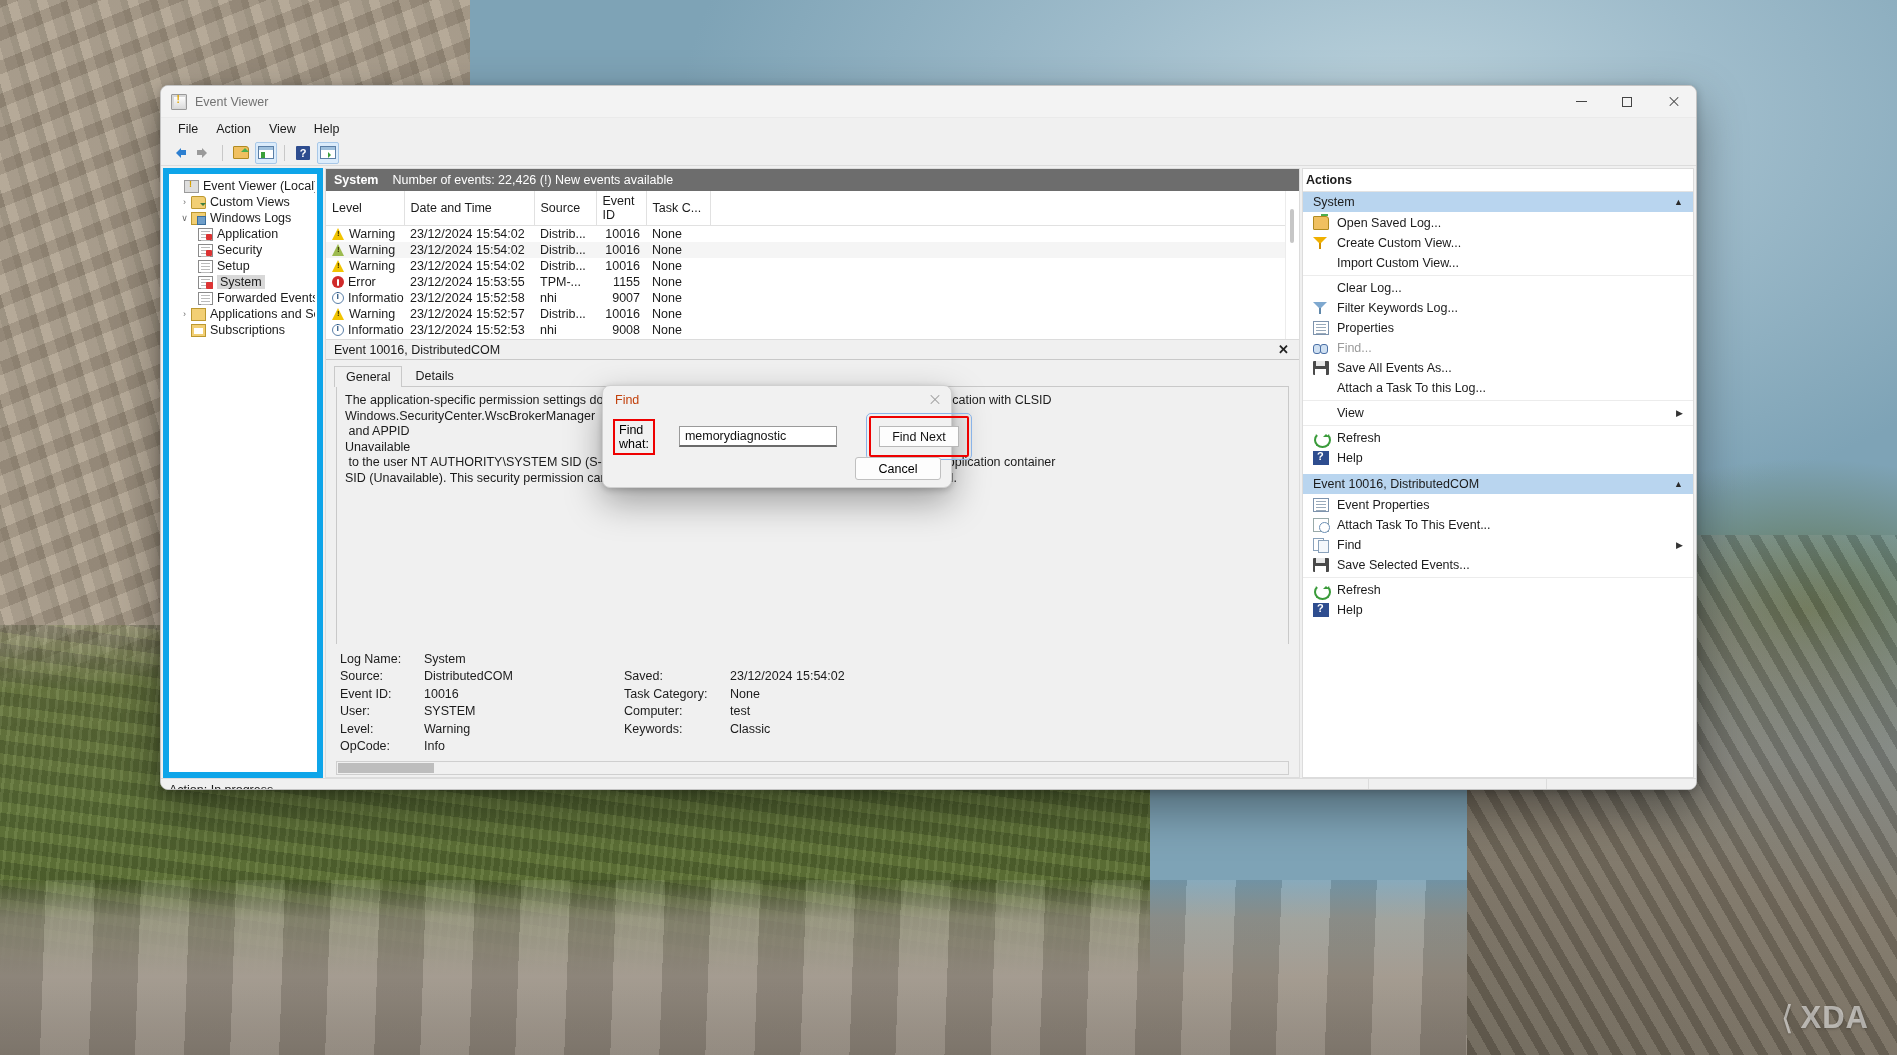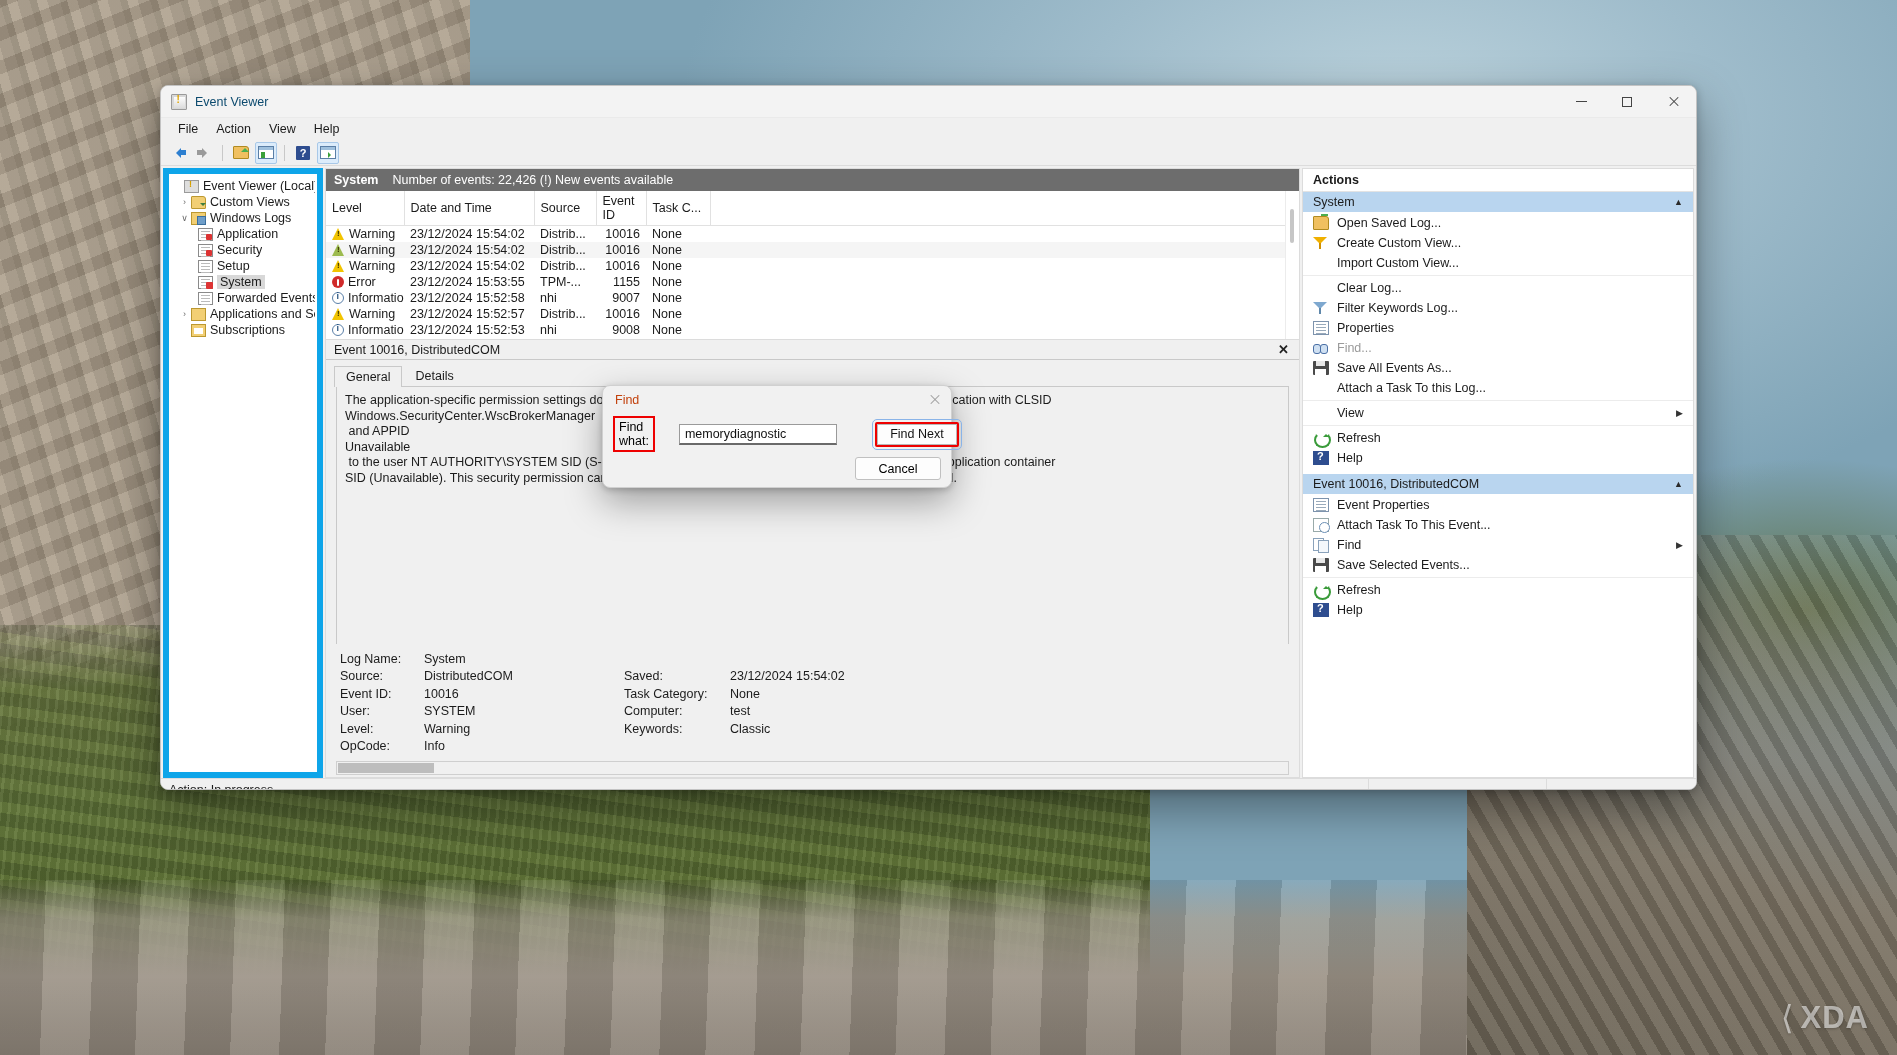--- a/index.html
+++ b/index.html
@@ -107,21 +107,21 @@
     background: #d8d8d8; border: 1px solid #9a9a9a; border-radius: 1px;
   }
   #titlebar .app-icon::before{
     content:""; position:absolute; left:2px; top:2px; width:11px; height:11px;
     background: linear-gradient(180deg,#fdfdfd,#dcdcdc);
   }
   #titlebar .app-icon::after{
     content:"!"; position:absolute; left:4.5px; top:-0.5px;
     font-size:10px; font-weight:bold; color:#e0a500;
   }
-  #titlebar .title { font-size: 12.5px; color: #0c4a6e; }
+  #titlebar .title { font-size: 12.5px; color: #737373; }
   #wincontrols { margin-left:auto; display:flex; height:32px; }
   #wincontrols .wbtn {
     width: 46px; height: 32px; display:flex; align-items:center; justify-content:center;
     color:#444; font-size: 12px;
   }
   .glyph-min { width:11px; height:1px; background:#444; }
   .glyph-max { width:10px; height:10px; border:1px solid #444; }
   .glyph-close { position:relative; width:11px; height:11px; }
   .glyph-close::before, .glyph-close::after{
     content:""; position:absolute; left:0; top:5px; width:12px; height:1px; background:#444;
@@ -233,21 +233,21 @@
   #meta .k1 { width: 84px; } #meta .v1 { width: 200px; }
   #meta .k2 { width: 106px; } #meta .v2 { flex:1; }
   #meta-scroll { height: 14px; margin: 2px 10px 2px 10px; background:#f0f0f0; border:1px solid #cfcfcf; position:relative; }
   #meta-scroll .thumb { position:absolute; left:1px; top:1px; width:96px; height:10px; background:#bdbdbd; }
 
   
   #actions {
     width: 392px; background:#fff; border:1px solid #dcdcdc;
     display:flex; flex-direction:column; font-size:12.5px; overflow:hidden;
   }
-  #actions .pane-title { padding: 4px 10px; font-weight:bold; border-bottom:1px solid #e3e3e3; }
+  #actions .pane-title { padding: 4px 3px; font-weight:bold; border-bottom:1px solid #e3e3e3; }
   .act-group-header {
     display:flex; align-items:center; padding: 3px 10px;
     background:#b9d5ef; border-bottom:1px solid #fff;
   }
   .act-group-header .caret { margin-left:auto; font-size:9px; color:#2a2a2a; }
   .act-item { display:flex; align-items:center; height:20px; padding: 0 10px; gap:8px; }
   .act-item .aicon { width:16px; height:14px; flex:none; position:relative; }
   .act-item.disabled { color:#9a9a9a; }
   .act-item .submenu { margin-left:auto; font-size:9px; color:#333; }
   .act-sep { height:1px; background:#ececec; margin: 2px 0; }
@@ -305,21 +305,21 @@
   #find-row { display:flex; align-items:center; gap:24px; }
   #find-label {
     padding: 2px 4px; border: 2px solid #ee0000; background: transparent; font-size:12.5px;
   }
   #find-input {
     width: 158px; height: 21px; background:#fff; border:1px solid #9a9a9a;
     border-bottom: 2px solid #6a6a6a;
     padding: 0 5px; font-size:12.5px; font-family:"Liberation Sans", sans-serif; color:#111;
   }
   #find-next-wrap {
-    border: 2px solid #ee0000; padding:0; margin-left: 14px;
+    border: 2px solid #ee0000; padding:8px; margin-left: 8px;
     outline: 1px solid #8ab4e8; outline-offset: 2px; border-radius: 2px;
   }
   #find-next {
     width: 80px; height: 21px; background:#fdfdfd; border:1px solid #b8b8b8;
     font-size:12.5px; font-family:"Liberation Sans", sans-serif; color:#111;
     display:flex; align-items:center; justify-content:center;
   }
   #find-cancel {
     position:absolute; right: 10px; top: 44px;
     width: 86px; height: 23px; background:#fdfdfd; border:1px solid #c0c0c0; border-radius:3px;

